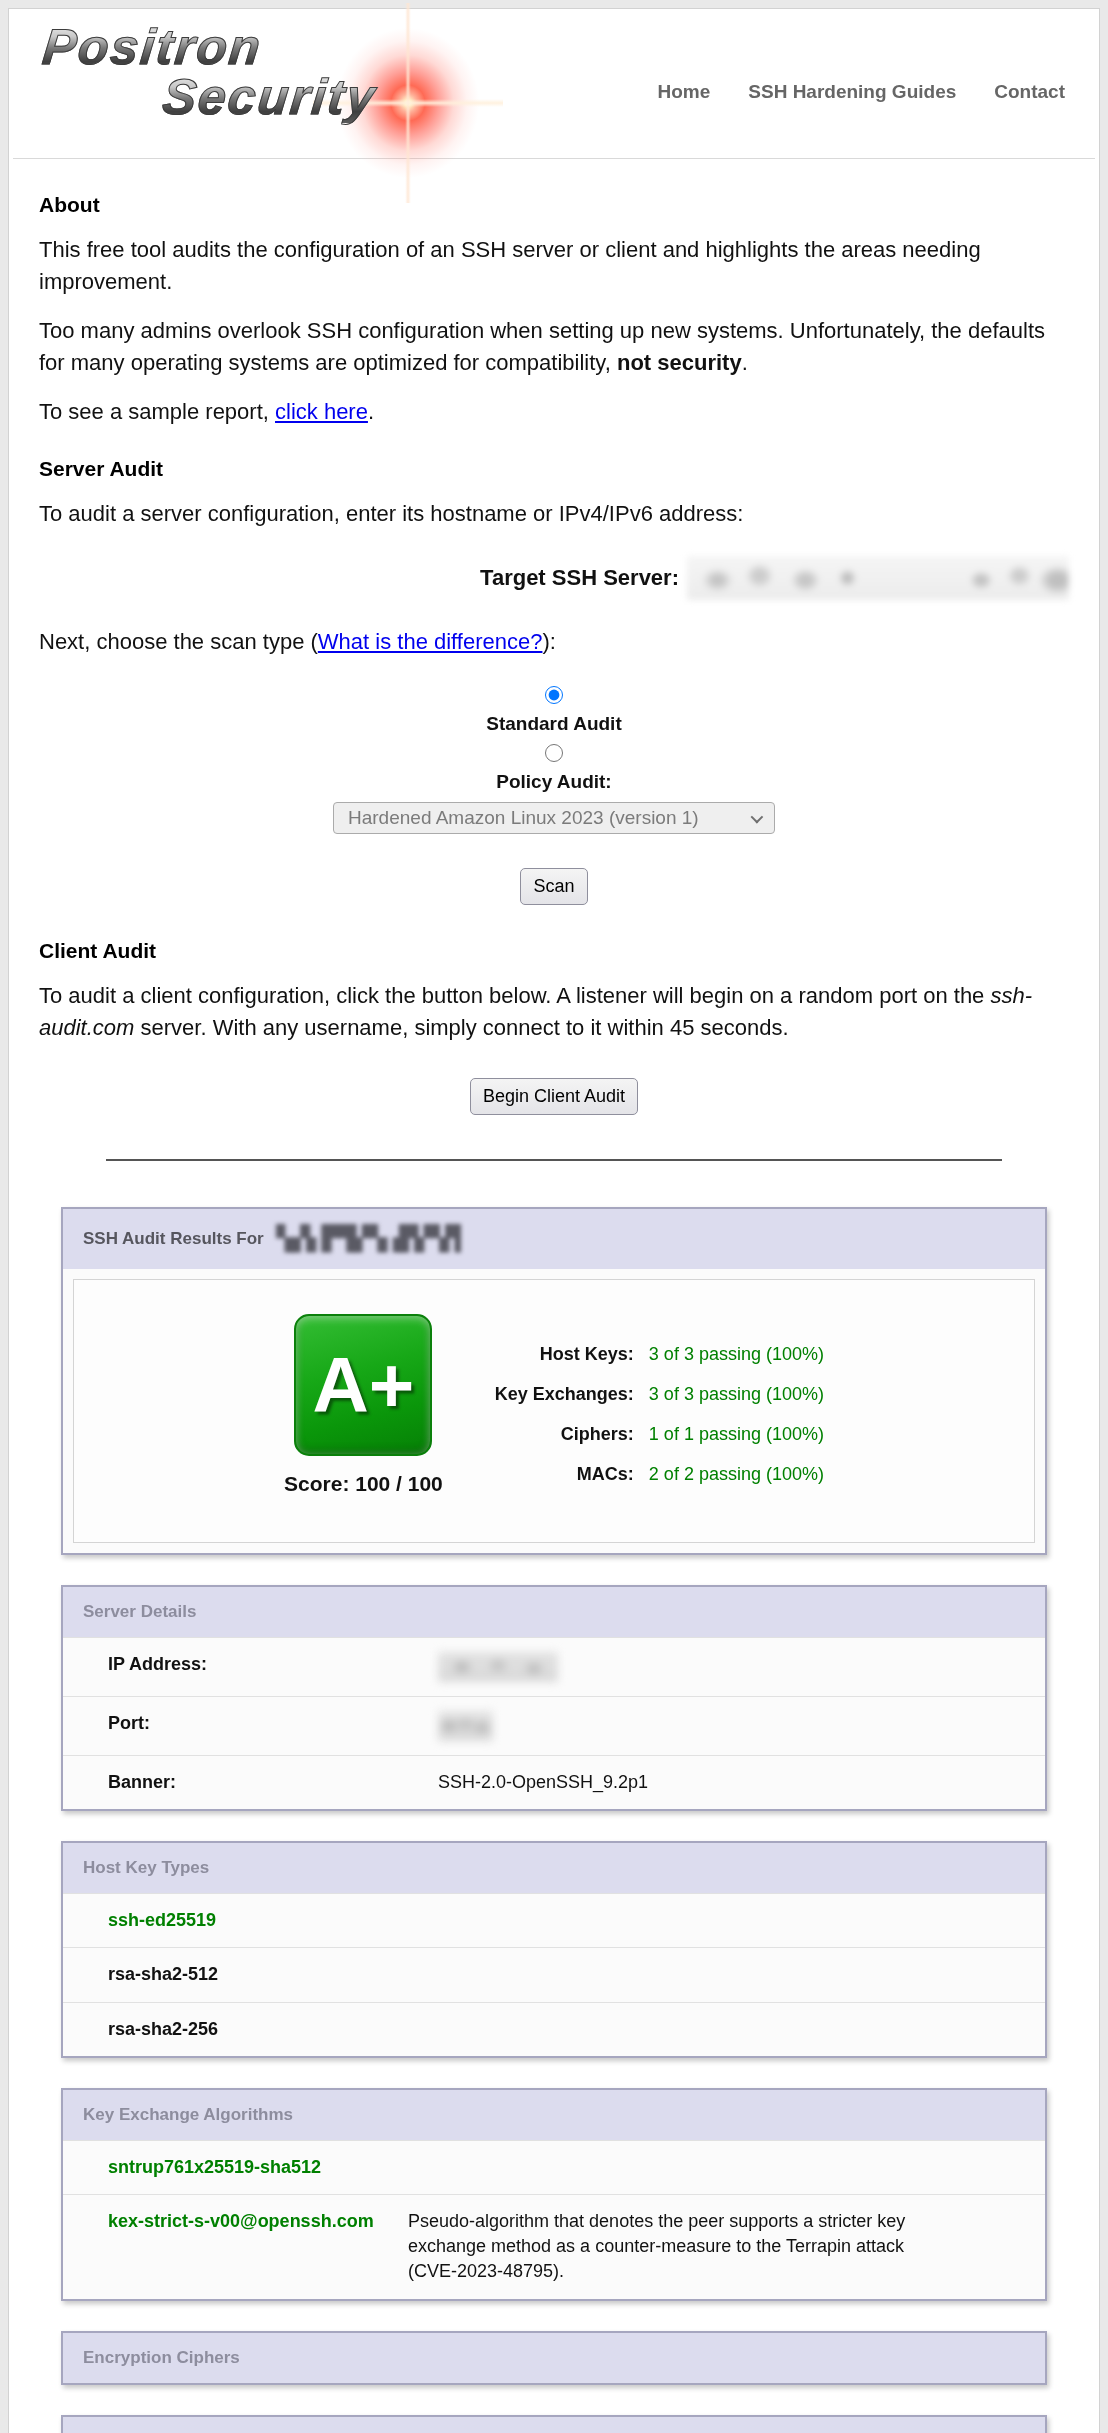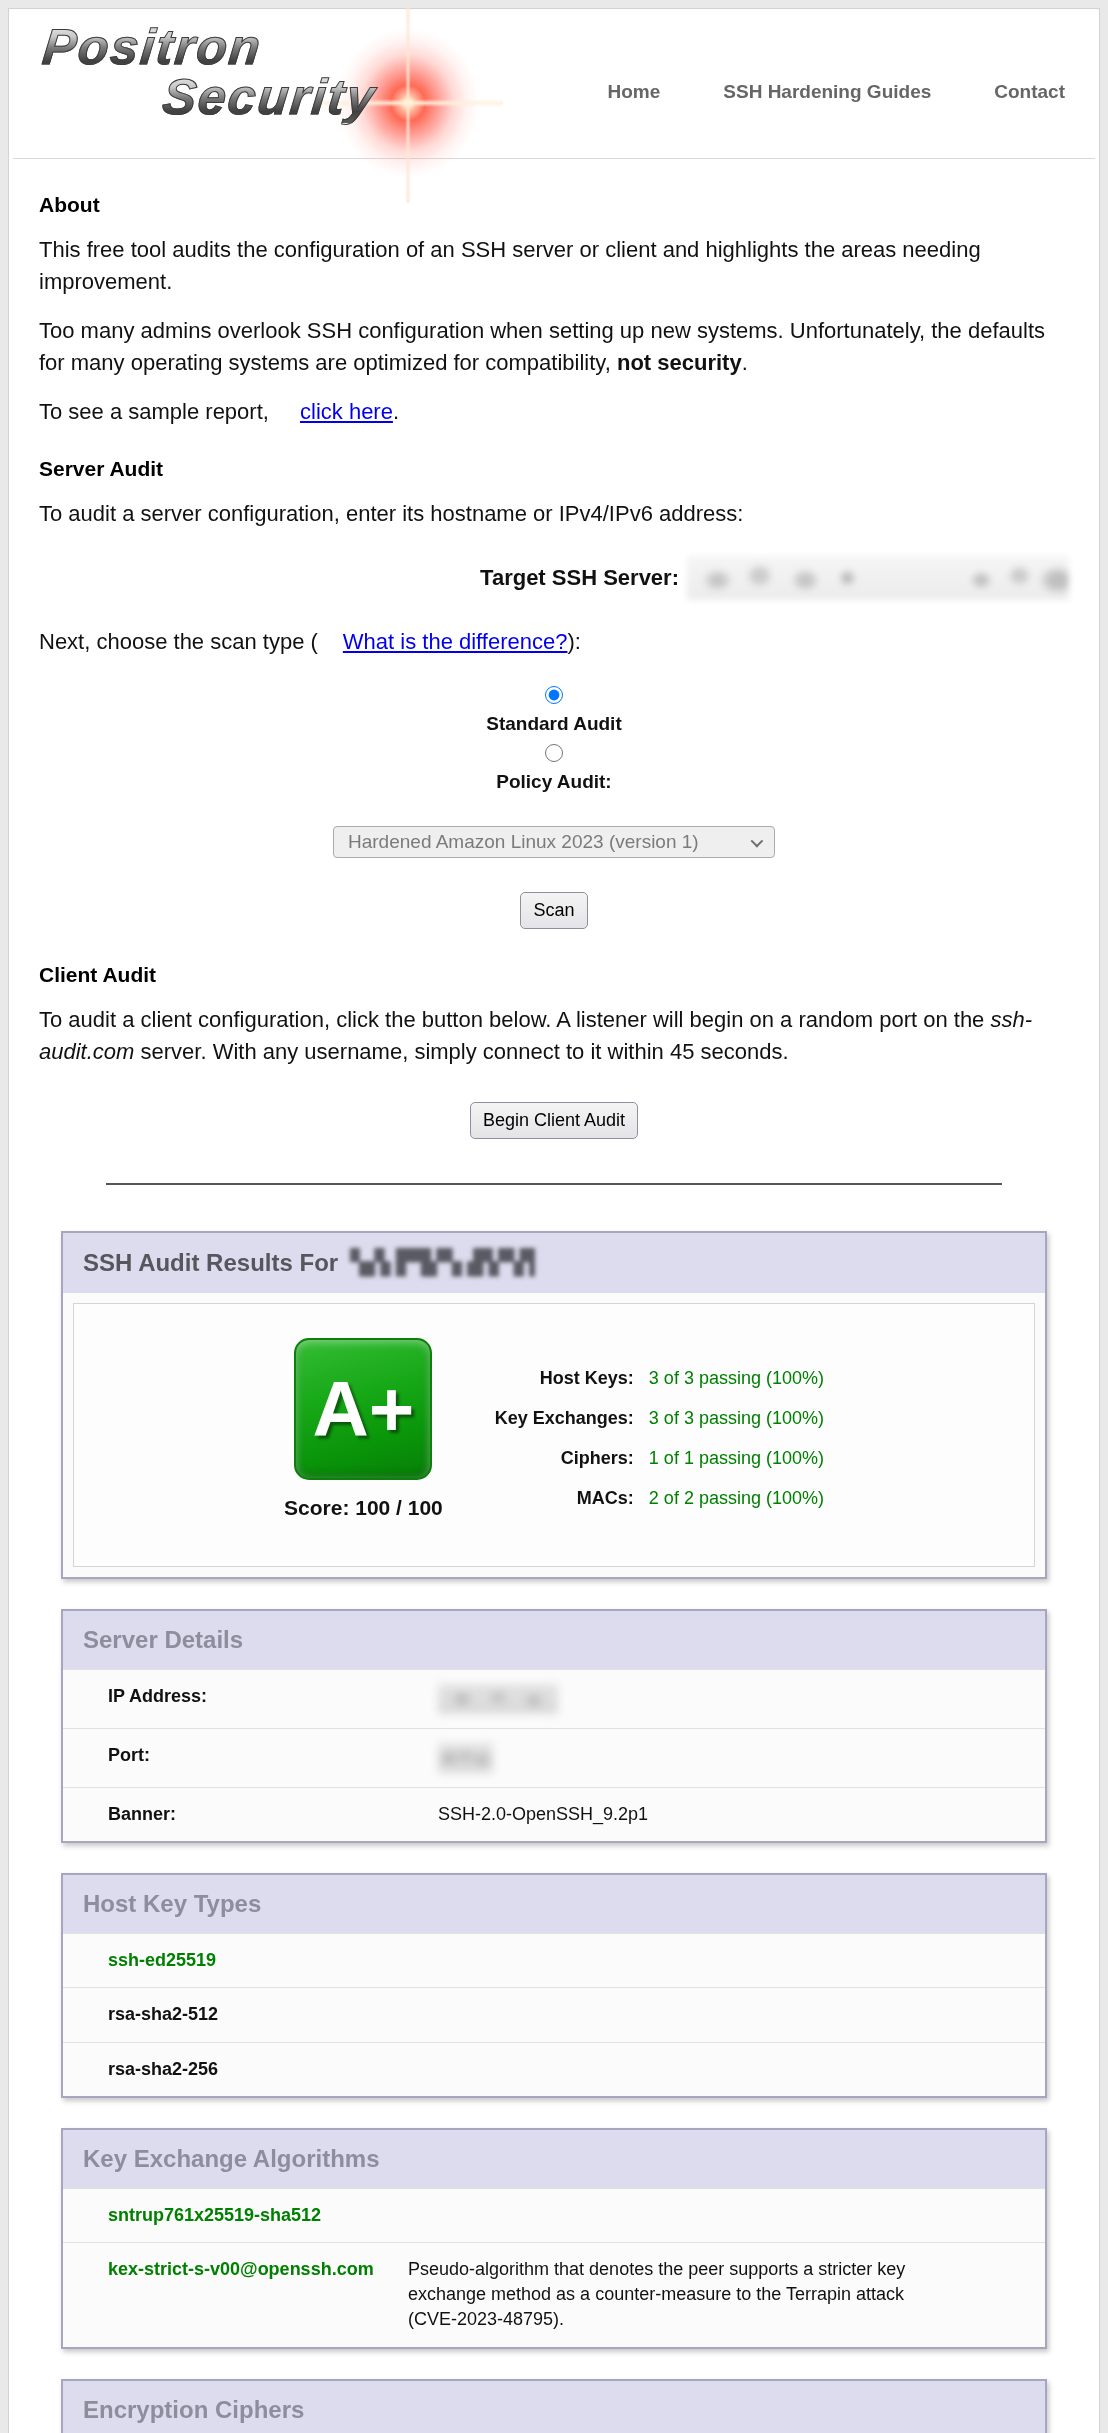--- a/index.html
+++ b/index.html
@@ -4,21 +4,21 @@
 <style>
   * { box-sizing: border-box; }
   html { background: #e9e9e9; }
   body {
     margin: 0 auto;
     width: 1108px;
     background: #e9e9e9;
     font-family: "Liberation Sans", sans-serif;
     color: #111;
   }
-  a { color: #0000ee; text-decoration: underline; cursor: pointer; margin-left: 25px; }
+  a { color: #0000ee; text-decoration: underline; cursor: pointer; }
 
   .page {
     margin: 8px 8px 0 8px;
     background: #ffffff;
     border: 1px solid #d2d2d2;
     padding-bottom: 46px;
   }
 
   
   .hdr {
@@ -121,21 +121,20 @@
     min-width: 442px;
     height: 26px;
     padding: 15px 14px;
     background: #efefef;
     border: 1px solid #ababab;
     border-radius: 4px;
     color: #7b7b7b;
     font-weight: normal;
     font-size: 19px;
     cursor: default;
-    margin-top: 24px;
   }
   .chev {
     display: inline-block;
     border: solid #6f6f6f;
     border-width: 0 2px 2px 0;
     padding: 3.5px;
     transform: rotate(45deg) translateY(-2px);
   }
   .btn-row { text-align: center; margin: 34px 0; }
   .btn {
@@ -159,21 +158,21 @@
   
   .box {
     margin: 0 22px 30px 22px;
     border: 2px solid #a6a6bf;
     background: #fbfbfb;
     box-shadow: 2px 3px 5px rgba(0,0,0,0.22);
   }
   .box-hdr {
     background: #dcdcee;
     padding: 15px 20px;
-    font-size: 24px;
+    font-size: 17px;
     font-weight: bold;
     color: #8d8d9e;
     display: flex;
     align-items: center;
     gap: 12px;
   }
   .box-hdr.dark { color: #56565e; }
   .scramble {
     display: inline-block;
     width: 185px; height: 30px;

